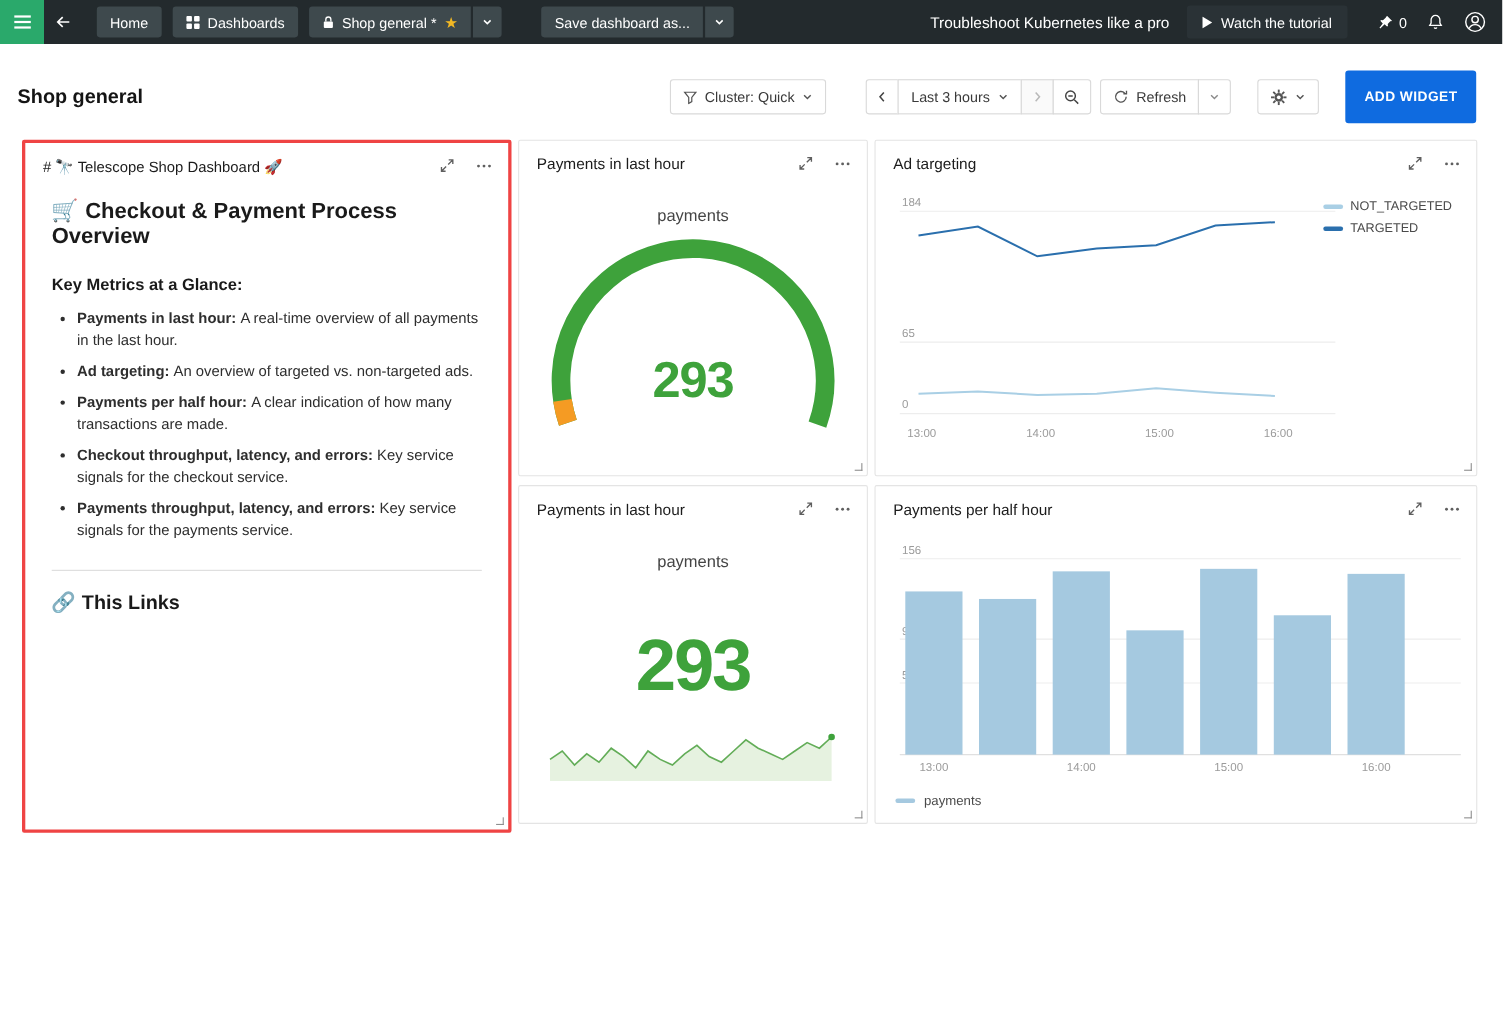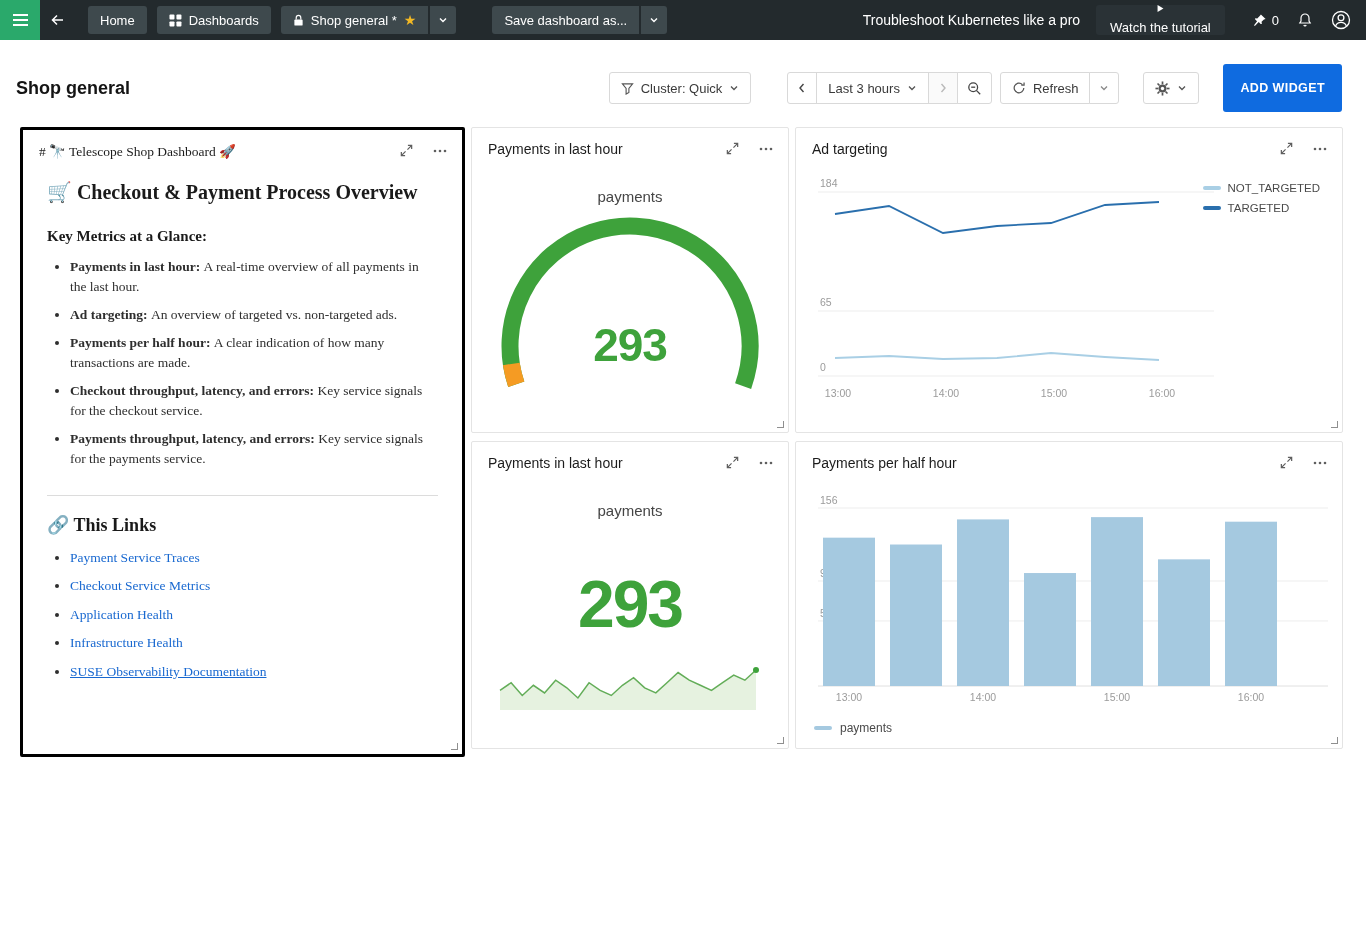--- a/index.html
+++ b/index.html
@@ -29,21 +29,21 @@
   }
   .nav-group { display:inline-flex; margin-left:10px; }
   .nav-group .nav-btn.main { border-radius:3px 0 0 3px;justify-content:flex-end; }
   .nav-btn.caret-btn { border-radius:0 3px 3px 0; margin-left:2px; padding:0 8px; }
   .star { color:#f2b824; font-size:14px; line-height:1; }
   .nav-spacer { flex:1; }
   .promo { font-size:14px; color:#fff; margin-right:16px; white-space:nowrap; }
   .tutorial-btn {
     background:#2a3236; border:none; color:#fff; height:30px; border-radius:3px;
     padding:0 14px; font-size:13px; font-family:inherit; display:inline-flex;
-    align-items:center; gap:8px; cursor:pointer; margin-right:18px; white-space:nowrap;flex-direction:column;
+    align-items:center; gap:8px; cursor:pointer; margin-right:18px; white-space:nowrap;
   }
   .nav-right-icon {
     background:transparent; border:none; color:#fff; height:40px; padding:0 9px;
     display:inline-flex; align-items:center; gap:5px; cursor:pointer; font-size:13px;
     font-family:inherit;
   }
   .navbar .pad-r { margin-right:6px; }
 
   
   .page-header {
@@ -68,21 +68,21 @@
     height:48px; background:#0f6be0; color:#fff; border:none; border-radius:3px;
     font-size:12.5px; font-weight:700; letter-spacing:.4px; padding:0 17px;
     font-family:inherit; cursor:pointer; margin-left:16px;
   }
   .muted-icon { color:#555; display:inline-flex; align-items:center; }
 
   
   .widget {
     position:absolute; background:#fff; border:1px solid #e4e4e4; border-radius:2px;
   }
-  .widget.highlighted { border:3px solid #000000;font-family:Liberation Serif, serif; }
+  .widget.highlighted { border:3px solid #ef4444; }
   .w-head { display:flex; align-items:flex-start; padding:13px 14px 0 16px; }
   .w-title { font-size:14px; font-weight:500; color:#1c1c1c; }
   .w-title.md { font-weight:400; font-size:13.5px; }
   .w-icons { margin-left:auto; display:flex; gap:18px; color:#5f5f5f; }
   .w-icons button { background:none; border:none; color:inherit; cursor:pointer; padding:0; display:flex; }
   .resize-corner {
     position:absolute; right:4px; bottom:4px; width:7px; height:7px;
     border-right:1.5px solid #8f8f8f; border-bottom:1.5px solid #8f8f8f; cursor:nwse-resize;
   }
 
@@ -312,27 +312,20 @@
       <h3 class="md-h3">Key Metrics at a Glance:</h3>
       <ul class="md-list">
           <li><strong>Payments in last hour: </strong>A real-time overview of all payments in the last hour.</li>
           <li><strong>Ad targeting: </strong>An overview of targeted vs. non-targeted ads.</li>
           <li><strong>Payments per half hour: </strong>A clear indication of how many transactions are made.</li>
           <li><strong>Checkout throughput, latency, and errors: </strong>Key service signals for the checkout service.</li>
           <li><strong>Payments throughput, latency, and errors: </strong>Key service signals for the payments service.</li>
         </ul>
       <hr class="md-hr">
       <h2 class="md-h2" style="font-size:18px">🔗 This Links</h2>
-      <ul class="links-list">
-          <li><a href="#">Payment Service Traces</a></li>
-          <li><a href="#">Checkout Service Metrics</a></li>
-          <li><a href="#">Application Health</a></li>
-          <li><a href="#">Infrastructure Health</a></li>
-          <li><a href="#" class="underline">SUSE Observability Documentation</a></li>
-        </ul>
     </div>
     <div class="resize-corner"></div>
   </div>
 
   <div class="widget" id="gauge-widget">
     <div class="w-head">
       <span class="w-title">Payments in last hour</span>
       <span class="w-icons">
         <button>
           <svg width="15" height="15" viewBox="0 0 16 16" fill="none" stroke="currentColor" stroke-width="1.3">

